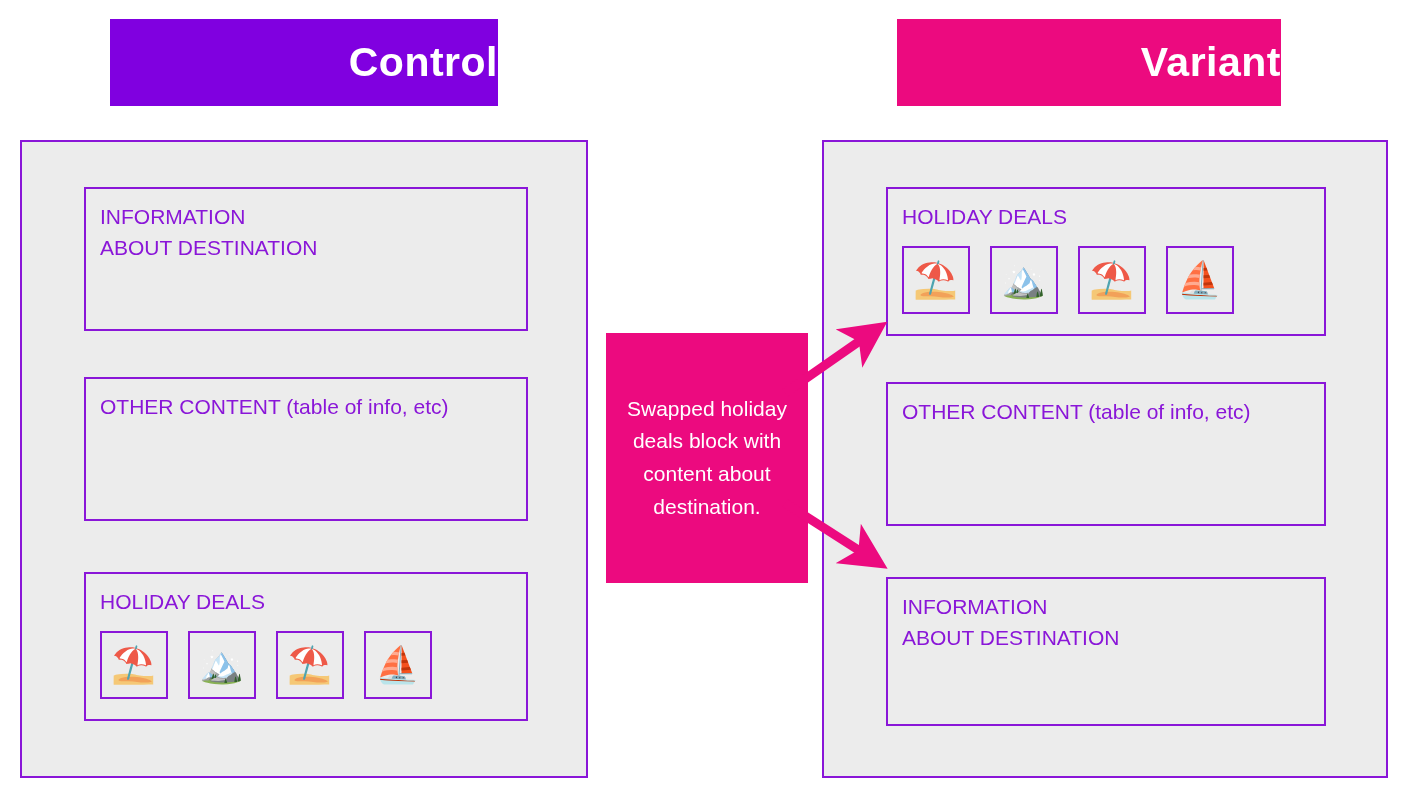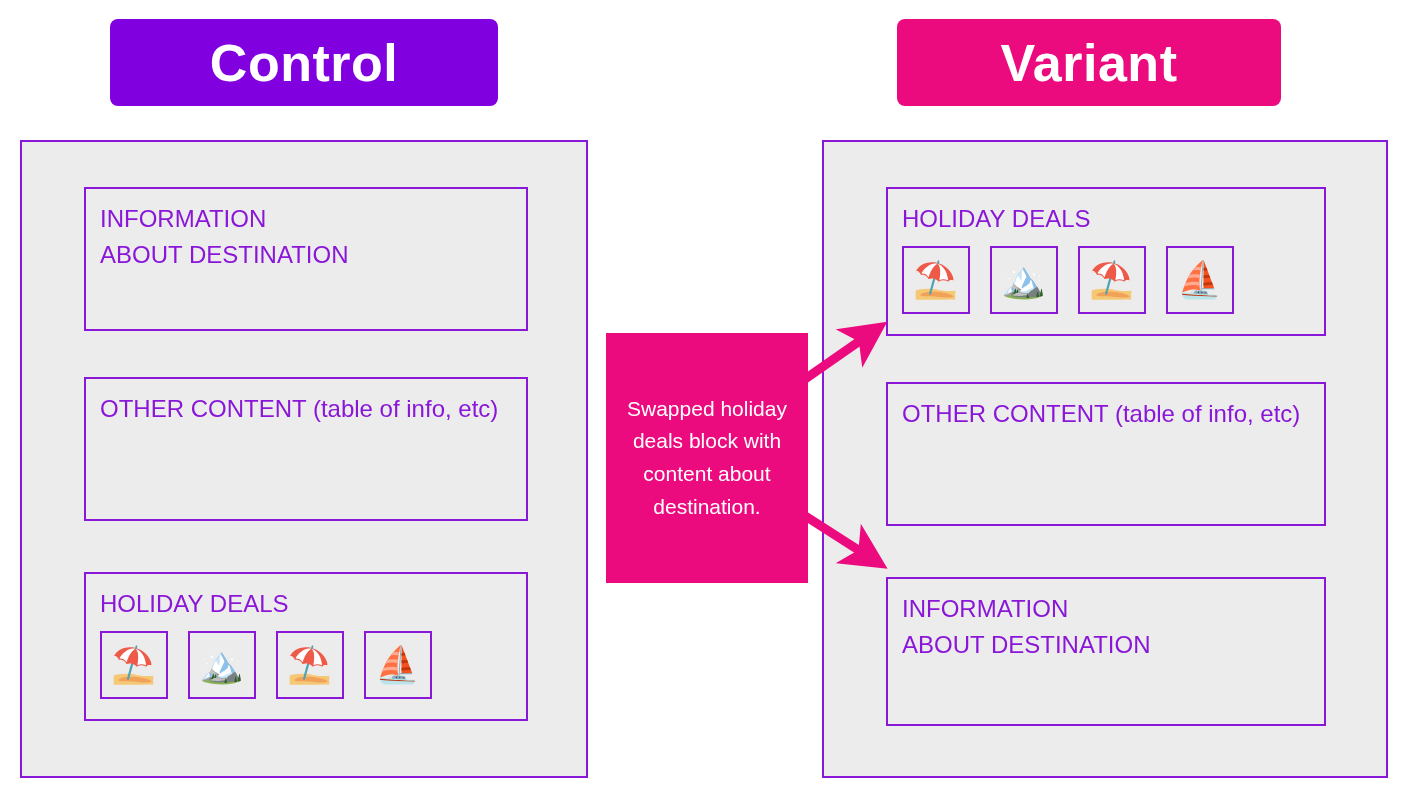--- a/index.html
+++ b/index.html
@@ -17,27 +17,26 @@
     width: 1410px;
     height: 796px;
     background: #ffffff;
   }
 
   
   .banner {
     position: absolute;
     display: flex;
     align-items: center;
-    justify-content: center;
+    justify-content: flex-end;
     color: #ffffff;
-    font-size: 52px;
+    font-size: 41px;
     font-weight: bold;
     letter-spacing: 0.5px;
     line-height: 1;
-    border-radius: 8px;
   }
   #banner-control {
     left: 110px;  top: 19px;
     width: 388px; height: 87px;
     background: #8000e0;
   }
   #banner-variant {
     left: 897px;  top: 19px;
     width: 384px; height: 87px;
     background: #ec0a7f;
@@ -56,21 +55,21 @@
   .block {
     position: absolute;
     border: 2px solid #8a16d8;
     background: transparent;
   }
   .block-label {
     position: absolute;
     left: 14px;
     top: 12px;
     color: #8a16d8;
-    font-size: 24px;
+    font-size: 21px;
     line-height: 1.48;
     white-space: pre-line;
   }
 
   
   #ctl-info   { left: 62px; top: 45px;  width: 444px; height: 144px; }
   #ctl-other  { left: 62px; top: 235px; width: 444px; height: 144px; }
   #ctl-deals  { left: 62px; top: 430px; width: 444px; height: 149px; }
 
   

